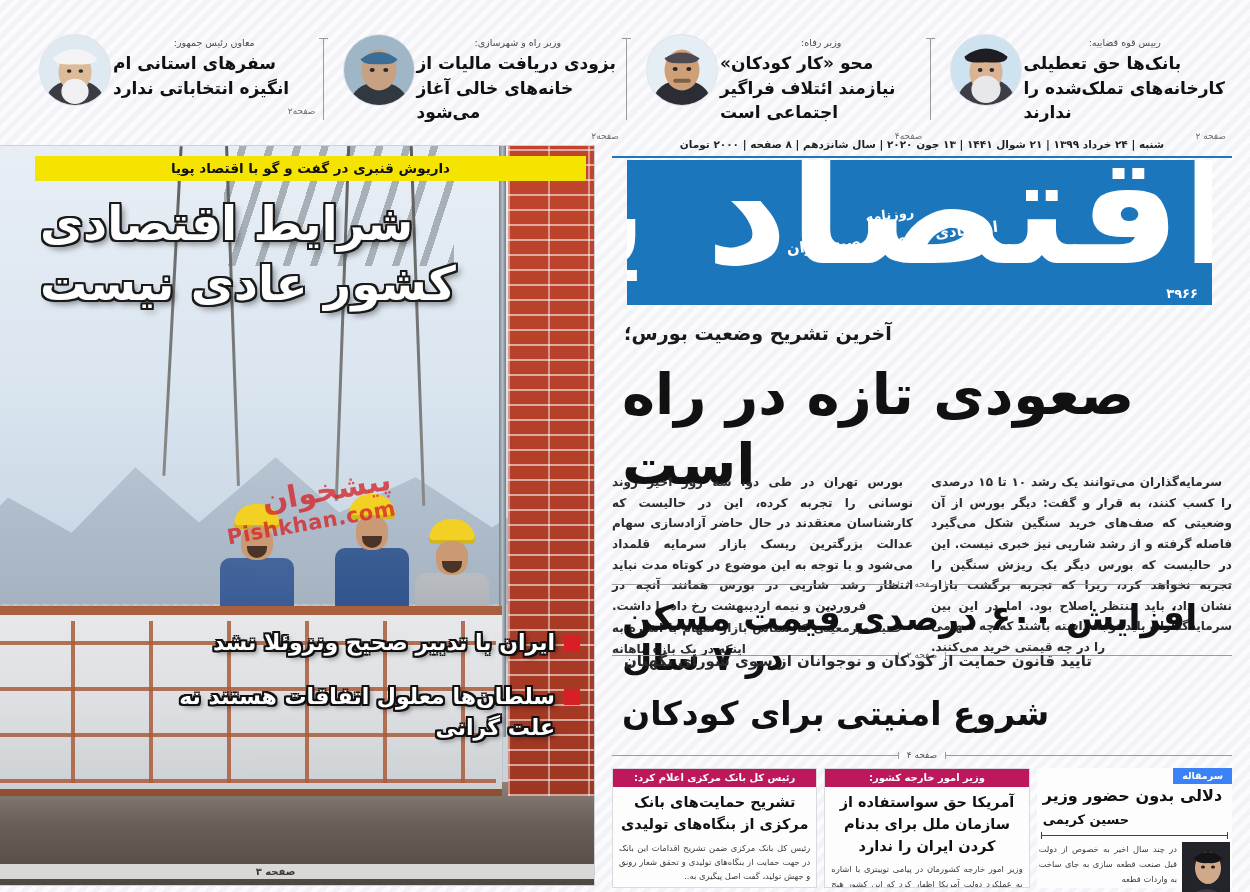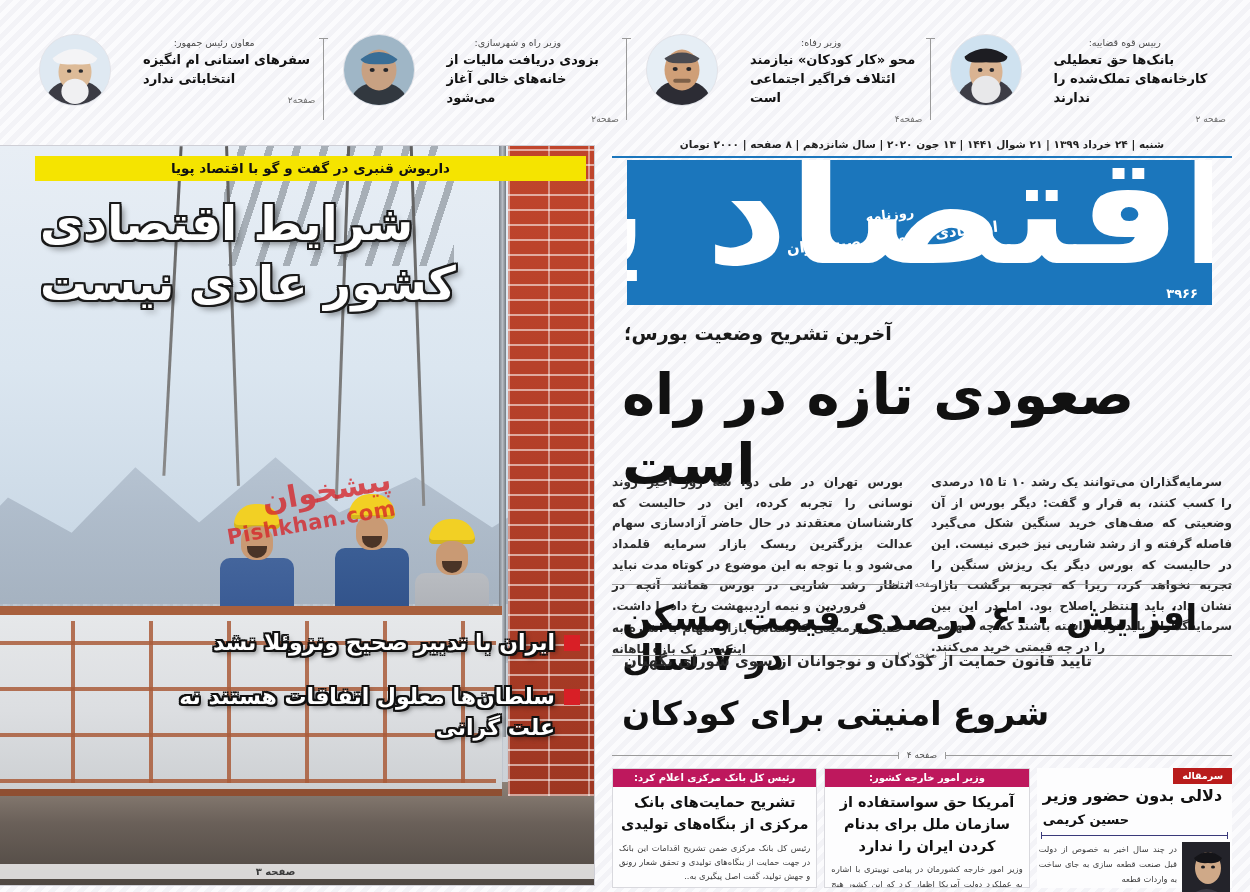--- a/index.html
+++ b/index.html
@@ -42,22 +42,22 @@
     background: #dce6ef;
     border: 1px solid #e3e3e8;
   }
   .teaser-photo .ph-bg { position: absolute; inset: 0; }
   .teaser-text { flex: 1 1 auto; text-align: left; direction: rtl; padding-top: 3px; }
   .teaser-kicker {
     font-size: 9.5px; color: #4b4b4b; letter-spacing: -0.2px;
     margin-bottom: 3px; text-align: center; white-space: nowrap;
   }
   .teaser-title {
-    font-size: 13px; font-weight: bold; color: #111; line-height: 1.45;
-    text-align: left; letter-spacing: -0.3px; margin-left: 30px;
+    font-size: 17px; font-weight: bold; color: #111; line-height: 1.45;
+    text-align: left; letter-spacing: -0.3px;
   }
   .teaser-page {
     font-size: 9px; color: #6d6d6d; margin-top: 6px; text-align: right;
   }
 
   
   .dateline {
     position: absolute; top: 136px; right: 18px; width: 620px; height: 20px;
     text-align: center; font-size: 10.5px; color: #222; font-weight: bold;
     letter-spacing: -0.2px; padding-top: 2px;
@@ -158,21 +158,21 @@
   .bbox-body {
     font-size: 8.4px; line-height: 1.7; color: #3b3b3b; text-align: justify;
     text-align-last: right;
   }
   .bbox-page { font-size: 8.5px; color: #5a5a5a; text-align: left; margin-top: 4px; }
 
   
   .edbox { position: relative; flex: 1 1 0; background: #fdfdfe; padding: 0 2px; }
   .ed-badge {
     position: absolute; top: 0; right: 0;
-    background: #b91c1c; color: #fff; font-size: 9.5px; font-weight: bold;
+    background: #3b82f6; color: #fff; font-size: 9.5px; font-weight: bold;
     padding: 2px 9px 3px 9px;
   }
   .ed-title {
     font-size: 16px; font-weight: bold; color: #111; text-align: left;
     margin-top: 18px; letter-spacing: -0.5px; padding-left: 4px;
   }
   .ed-author {
     font-size: 13px; font-weight: bold; color: #111; text-align: left;
     margin-top: 7px; padding-left: 4px;
   }

